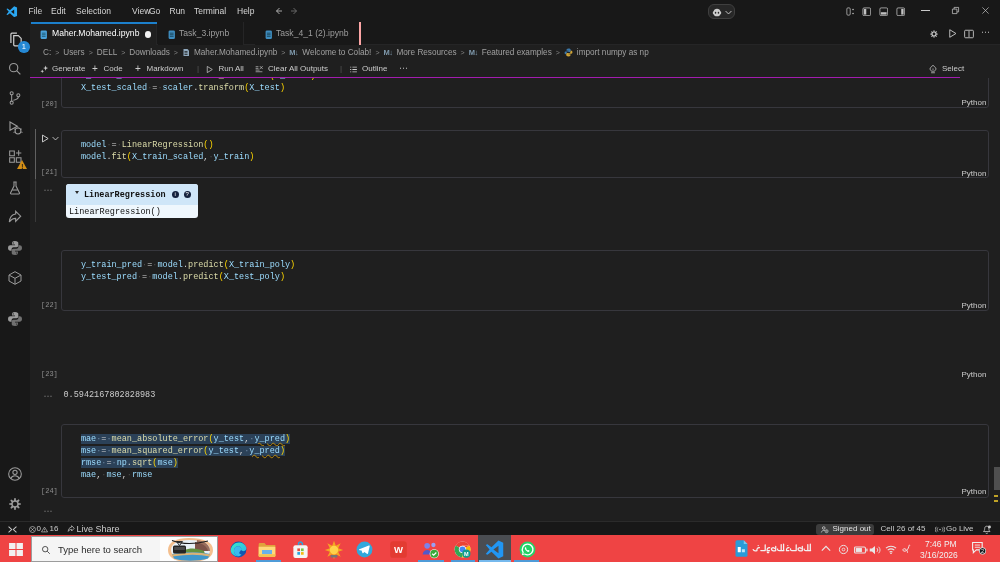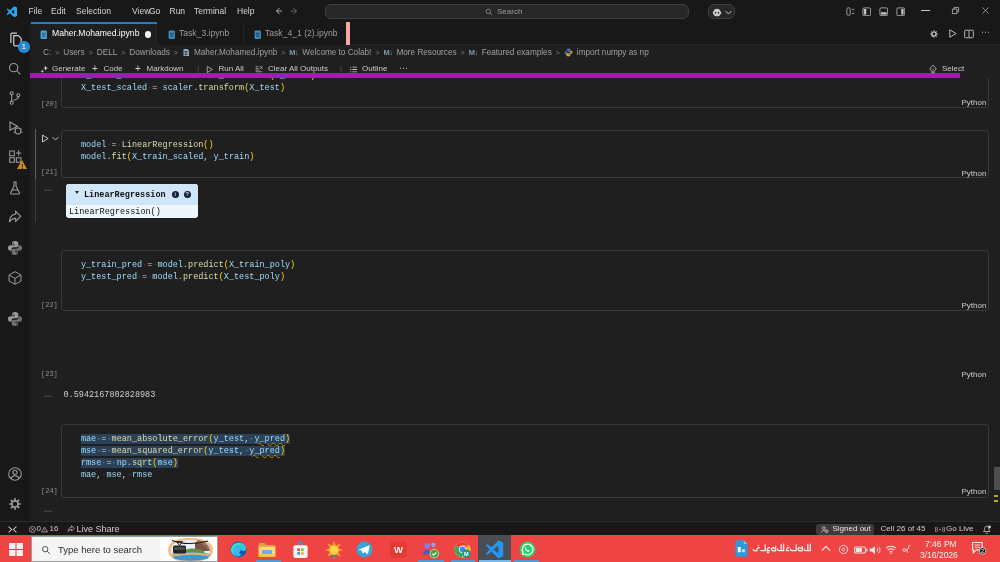--- a/index.html
+++ b/index.html
@@ -19,21 +19,21 @@
   #tabbar { position:absolute; left:0; top:22px; width:1000px; height:23px; background:#181818;
     border-bottom:1px solid #252526; }
   .tab { position:absolute; top:0; height:23px; font-size:8.6px; line-height:23px; }
   
   #crumbs { position:absolute; left:0; top:45px; width:1000px; height:15px; background:#1f1f1f;
     font-size:8.2px; color:#a0a0a0; }
   .cv { color:#848484; font-size:7px; }
   .mdico { color:#7e98ab; font-size:7.5px; font-weight:bold; letter-spacing:-0.5px; }
   
   #nbtoolbar { position:absolute; left:0; top:60px; width:960px; height:18px; background:#1f1f1f;
-    border-bottom:5px solid #a21caf; font-size:8px; color:#cccccc; }
+    border-bottom:1px solid #a21caf; font-size:8px; color:#cccccc; }
   .tbitem { position:absolute; top:0; height:17px; line-height:17px; }
   
   #nb { position:absolute; left:30px; top:78px; width:970px; height:443px; background:#1f1f1f; overflow:hidden; }
   .cell { position:absolute; left:31px; width:928px; background:#1f1f1f;
     border:1px solid #37373d; border-radius:3px; }
   .code { position:absolute; left:18.9px; top:7.8px; font-family:"Liberation Mono",monospace;
     font-size:8.5px; line-height:12.2px; white-space:pre; color:#d4d4d4; }
   .pylab { position:absolute; font-size:8px; color:#cdcdcd; }
   .exelab { position:absolute; left:11px; font-family:"Liberation Mono",monospace; font-size:7px; color:#8f8f8f; }
   .outdots { position:absolute; left:13.5px; color:#9a9a9a; font-size:9px; letter-spacing:1px; }
@@ -68,27 +68,20 @@
     <span class="menuitem" style="left:149px">Go</span>
     <span class="menuitem" style="left:169.5px">Run</span>
     <span class="menuitem" style="left:194px">Terminal</span>
     <span class="menuitem" style="left:237px">Help</span>
     <svg class="abs" style="left:274px;top:7px" width="9" height="8" viewBox="0 0 16 16">
         <path fill="none" stroke="#cccccc" stroke-width="1.6" d="M10 2 L4 8 L10 14 M4 8 L15 8"></path>
       </svg>
     <svg class="abs" style="left:290px;top:7px" width="9" height="8" viewBox="0 0 16 16">
         <path fill="none" stroke="#7a7a7a" stroke-width="1.6" d="M6 2 L12 8 L6 14 M12 8 L1 8"></path>
       </svg>
-    <div id="cmdcenter">
-      <svg style="position:absolute;left:159px;top:3px" width="8" height="8" viewBox="0 0 24 24">
-          <circle cx="10" cy="10" r="6.5" fill="none" stroke="#9d9d9d" stroke-width="2.2"></circle>
-          <path stroke="#9d9d9d" stroke-width="2.2" d="M15 15 L21 21"></path>
-        </svg>
-      <span style="position:absolute;left:171px;top:0;line-height:14px">Search</span>
-    </div>
     <div id="copilotbox">
       <svg style="position:absolute;left:3px;top:2.5px" width="10" height="9" viewBox="0 0 24 20">
           <path fill="#cccccc" d="M12 1 C7 1 4.5 3.5 4.2 7 C3 7.3 2 8 2 9.5 V12 C2 13.5 3 14.3 4.2 14.5 C5 17.5 8 19 12 19 C16 19 19 17.5 19.8 14.5 C21 14.3 22 13.5 22 12 V9.5 C22 8 21 7.3 19.8 7 C19.5 3.5 17 1 12 1 Z M8.5 8 A1.8 2.4 0 0 1 8.5 12.8 A1.8 2.4 0 0 1 8.5 8 Z M15.5 8 A1.8 2.4 0 0 1 15.5 12.8 A1.8 2.4 0 0 1 15.5 8 Z"></path>
         </svg>
       <svg style="position:absolute;left:16px;top:5px" width="7" height="5" viewBox="0 0 12 8">
           <path fill="none" stroke="#cccccc" stroke-width="1.6" d="M1 1.5 L6 6.5 L11 1.5"></path>
         </svg>
     </div>
 
     <svg class="abs" style="left:846px;top:6.5px" width="9" height="9" viewBox="0 0 16 16">
@@ -129,21 +122,21 @@
       <span class="abs" style="left:114.5px;top:9px;width:6.5px;height:6.5px;border-radius:50%;background:#f2f2f2"></span>
     </div>
     <div class="abs" style="left:30.5px;top:0;width:126.5px;height:1.5px;background:#1c80cc"></div>
     <div class="tab" style="left:158px;width:86px;background:#181818;border-right:1px solid #252526;color:#9d9d9d">
       <svg class="abs" style="left:10px;top:8px" width="7.5" height="9.5" viewBox="0 0 14 18">
           <rect x="1" y="1" width="12" height="16" rx="2.5" fill="#3f8dbf"></rect>
           <path stroke="#153f52" stroke-width="1.6" d="M3.5 6 h7 M3.5 9 h7 M3.5 12 h7"></path>
         </svg>
       <span style="position:absolute;left:21px">Task_3.ipynb</span>
     </div>
-    <div class="tab" style="left:244px;width:106px;background:#181818;border-right:4px solid #fca5a5;color:#9d9d9d">
+    <div class="tab" style="left:255px;width:106px;background:#181818;border-right:2px solid #fca5a5;color:#9d9d9d">
       <svg class="abs" style="left:10px;top:8px" width="7.5" height="9.5" viewBox="0 0 14 18">
           <rect x="1" y="1" width="12" height="16" rx="2.5" fill="#3f8dbf"></rect>
           <path stroke="#153f52" stroke-width="1.6" d="M3.5 6 h7 M3.5 9 h7 M3.5 12 h7"></path>
         </svg>
       <span style="position:absolute;left:21px">Task_4_1 (2).ipynb</span>
     </div>
 
     <svg class="abs" style="left:929px;top:7px" width="10" height="10" viewBox="0 0 16 16">
         <path fill="#cccccc" d="M9.1 4.4L8.6 2H7.4l-.5 2.4-.7.3-2-1.3-.9.8 1.3 2-.2.7-2.4.5v1.2l2.4.5.3.7-1.3 2 .8.9 2-1.3.7.2.5 2.4h1.2l.5-2.4.7-.3 2 1.3.9-.8-1.3-2 .2-.7 2.4-.5V7.4l-2.4-.5-.3-.7 1.3-2-.8-.9-2 1.3zM8 10.3A2.3 2.3 0 118 5.7a2.3 2.3 0 010 4.6z"></path>
       </svg>

